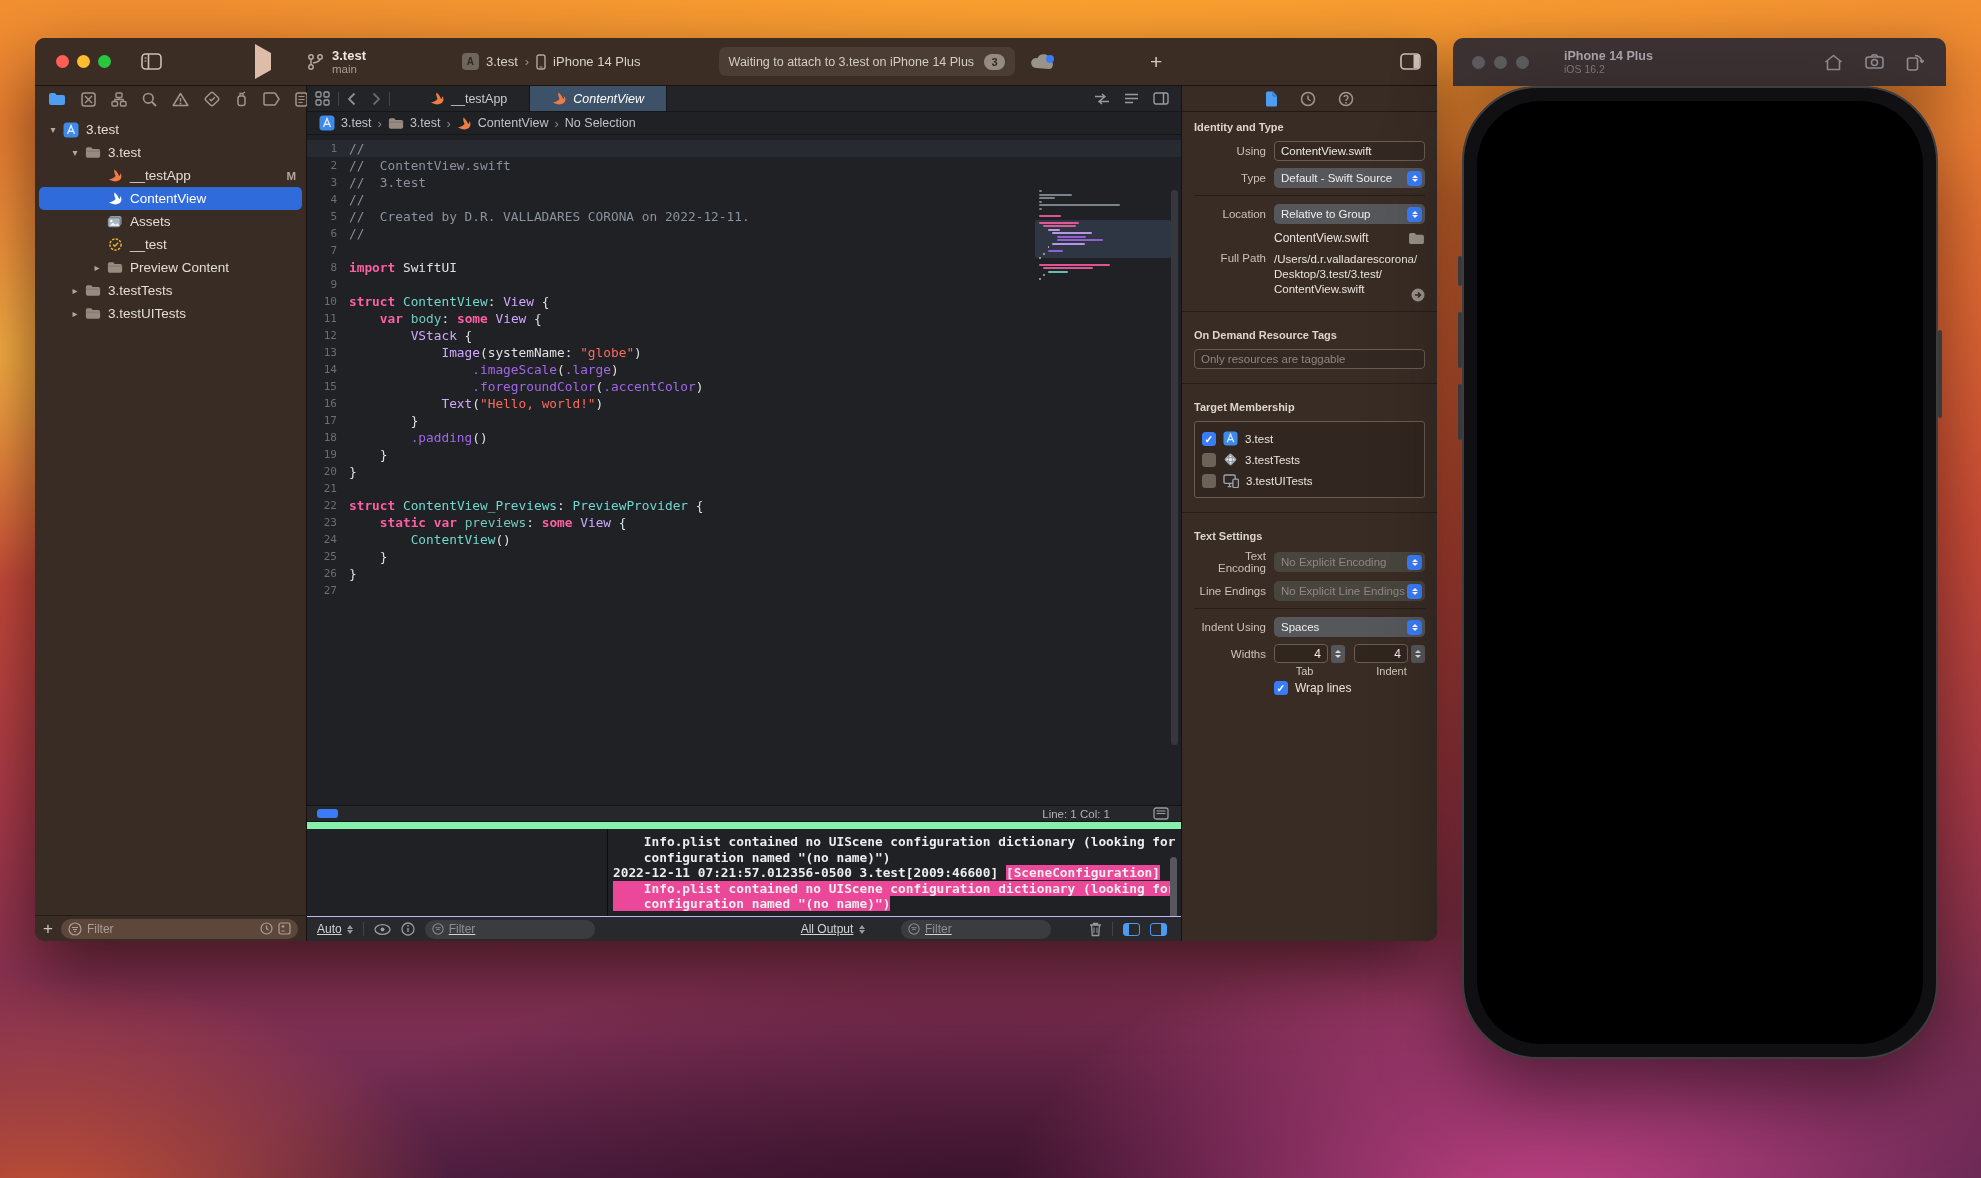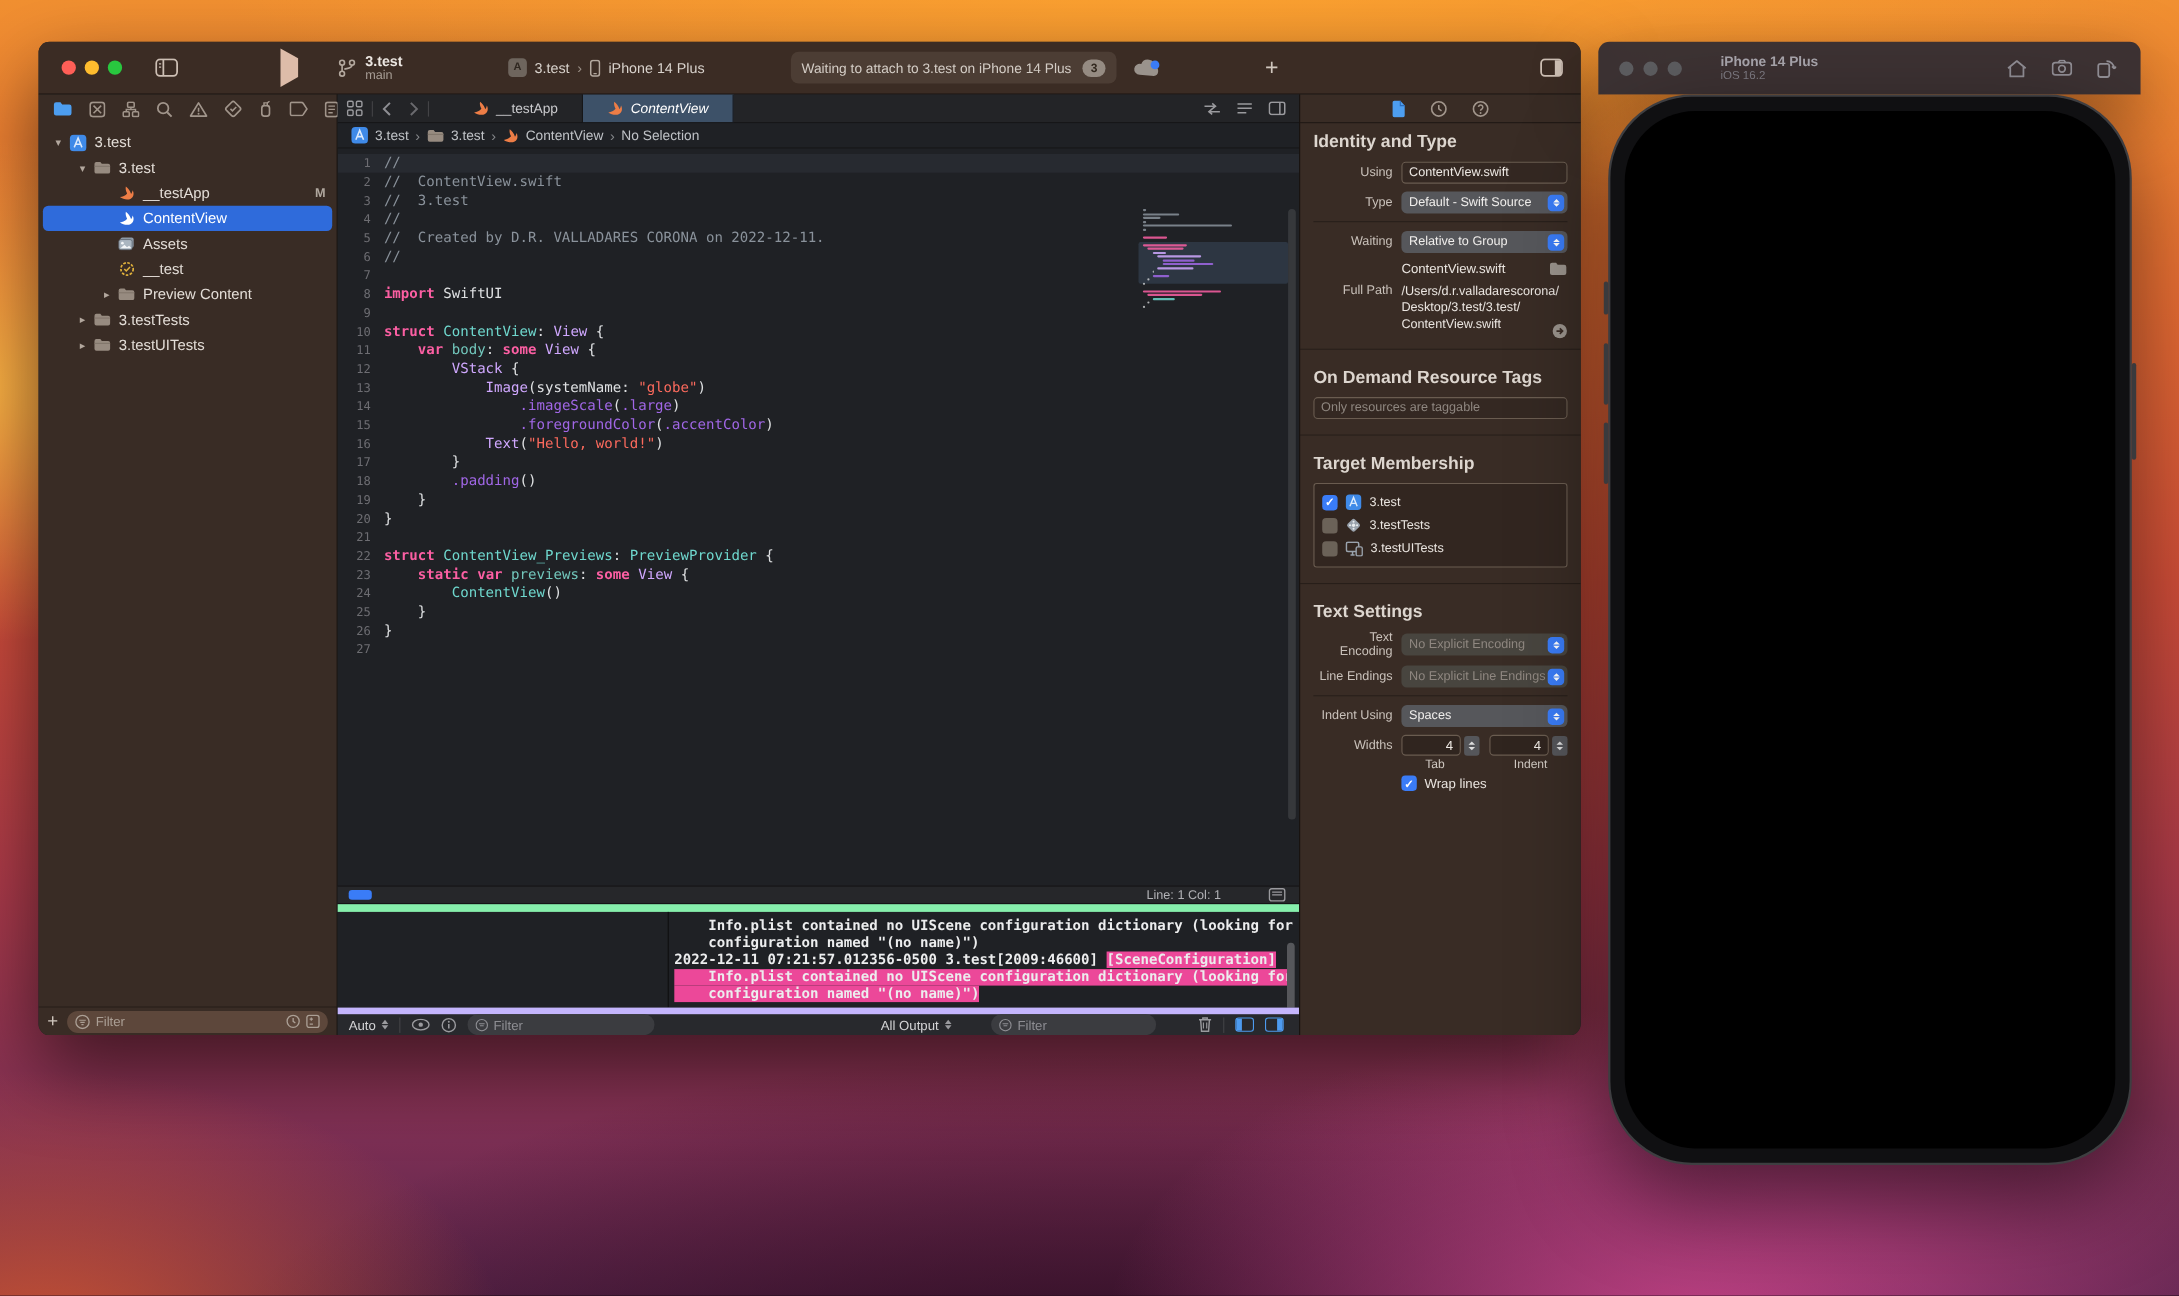--- a/index.html
+++ b/index.html
@@ -83,40 +83,40 @@
     border-top:1px solid #131315; border-bottom:1px solid #131315; display:flex; align-items:center; padding:0 10px; }
   #dbg-badge { width:21px; height:9px; border-radius:3px; background:#3a7cf7; }
   #line-col { margin-left:auto; font-size:11.5px; color:#b2b2b6; margin-right:61px; }
   #ed-status .tbicon { position:absolute; right:12px; color:#9a9a9e; }
   #console { position:absolute; left:0; right:0; bottom:25px; height:94px; background:#1f2125; border-top:7px solid #86efac; }
   #console .vardiv { position:absolute; left:300px; top:0; bottom:0; width:1px; background:#0e0e10; }
   #console-lines { position:absolute; left:306px; right:16px; top:5px; font-family:"DejaVu Sans Mono", monospace;
     font-size:12.8px; font-weight:bold; line-height:15.6px; color:#ecedee; white-space:pre; }
   #console-lines .hl { background:#ec4899; }
   #con-scroll { position:absolute; right:4px; top:28px; width:7px; height:62px; background:#56575b; border-radius:4px; }
-  #debugbar { position:absolute; left:0; right:0; bottom:0; height:25px; background:#28292d; border-top:6px solid #c4b5fd;
-    display:flex; align-items:center; padding:0 10px; gap:10px; color:#d4d4d6; font-size:12px; }
+  #debugbar { position:absolute; left:0; right:0; bottom:0; height:25px; background:#28292d; border-top:1px solid #c4b5fd;
+    display:flex; align-items:center; padding:0 10px; gap:10px; color:#d4d4d6; font-size:12px;text-decoration:underline; }
   .dfilter { width:170px; height:19px; background:#3b3c40; border-radius:10px; display:flex; align-items:center;
     gap:5px; padding:0 7px; color:#8e8e93; }
   .sorter { display:flex; flex-direction:column; gap:1px; }
   .sorter i { width:0; height:0; border-left:3.5px solid transparent; border-right:3.5px solid transparent; display:block; }
   .sorter .up { border-bottom:4px solid #9a9a9e; } .sorter .dn { border-top:4px solid #9a9a9e; }
   #debugbar .gico { color:#9a9a9e; display:flex; }
   #all-output-block { margin-left:196px; display:flex; align-items:center; gap:6px; }
   #console-filter { margin-left:auto; width:150px; }
   .panelico { width:17px; height:13px; border:1.5px solid #4d9bf0; border-radius:3px; position:relative; }
   .panelico.lft::before { content:""; position:absolute; left:0; top:0; bottom:0; width:5px; background:#4d9bf0; }
   .panelico.rgt::before { content:""; position:absolute; right:0; top:0; bottom:0; width:5px; background:#4d9bf0; }
   
   #inspector { position:absolute; right:0; top:48px; bottom:0; width:256px; background:rgba(58,44,37,.97);
     border-left:1px solid rgba(0,0,0,.6); font-size:12px; color:#cfc8c1; }
   #insp-tabs { height:26px; display:flex; align-items:center; justify-content:center; gap:22px; border-bottom:1px solid rgba(0,0,0,.4); color:#a1958b; }
   #insp-tabs .active { color:#4d9ef0; }
   .isection { padding:9px 12px 4px 12px; }
-  .ihead { font-size:16px; font-weight:bold; color:#ddd6cf; margin-bottom:8px; }
+  .ihead { font-size:11px; font-weight:bold; color:#ddd6cf; margin-bottom:8px; }
   .irow { display:flex; align-items:center; margin-bottom:7px; }
   .ilabel { width:72px; text-align:right; margin-right:8px; flex:none; color:#c9c1ba; font-size:11.5px; }
   .ifield { flex:1; height:20px; border:1px solid #6a5c50; border-radius:4px; display:flex; align-items:center;
     padding:0 6px; color:#eee9e4; font-size:11.5px; background:rgba(0,0,0,.08); }
   .idrop { flex:1; height:20px; background:#56575b; border-radius:5px; display:flex; align-items:center;
     padding:0 3px 0 7px; color:#f0eeec; font-size:11.5px; }
   .idrop.disabled { background:#48453f; color:#8f8780; }
   .idrop .spacer { flex:1; }
   .bluestep { width:15px; height:15px; background:#3a7cf7; border-radius:4px; display:flex; flex-direction:column;
     align-items:center; justify-content:center; gap:1px; flex:none; }
@@ -653,21 +653,21 @@
               <span>Default - Swift Source</span>
               <span class="spacer"></span>
               <span class="bluestep">
                 <i class="up"></i>
                 <i class="dn"></i>
               </span>
             </div>
         </div>
         <div class="isep"></div>
         <div class="irow">
-          <span class="ilabel">Waiting</span>
+          <span class="ilabel">Location</span>
           <div class="idrop">
               <span>Relative to Group</span>
               <span class="spacer"></span>
               <span class="bluestep">
                 <i class="up"></i>
                 <i class="dn"></i>
               </span>
             </div>
         </div>
         <div class="irow" style="margin-left:80px;">

